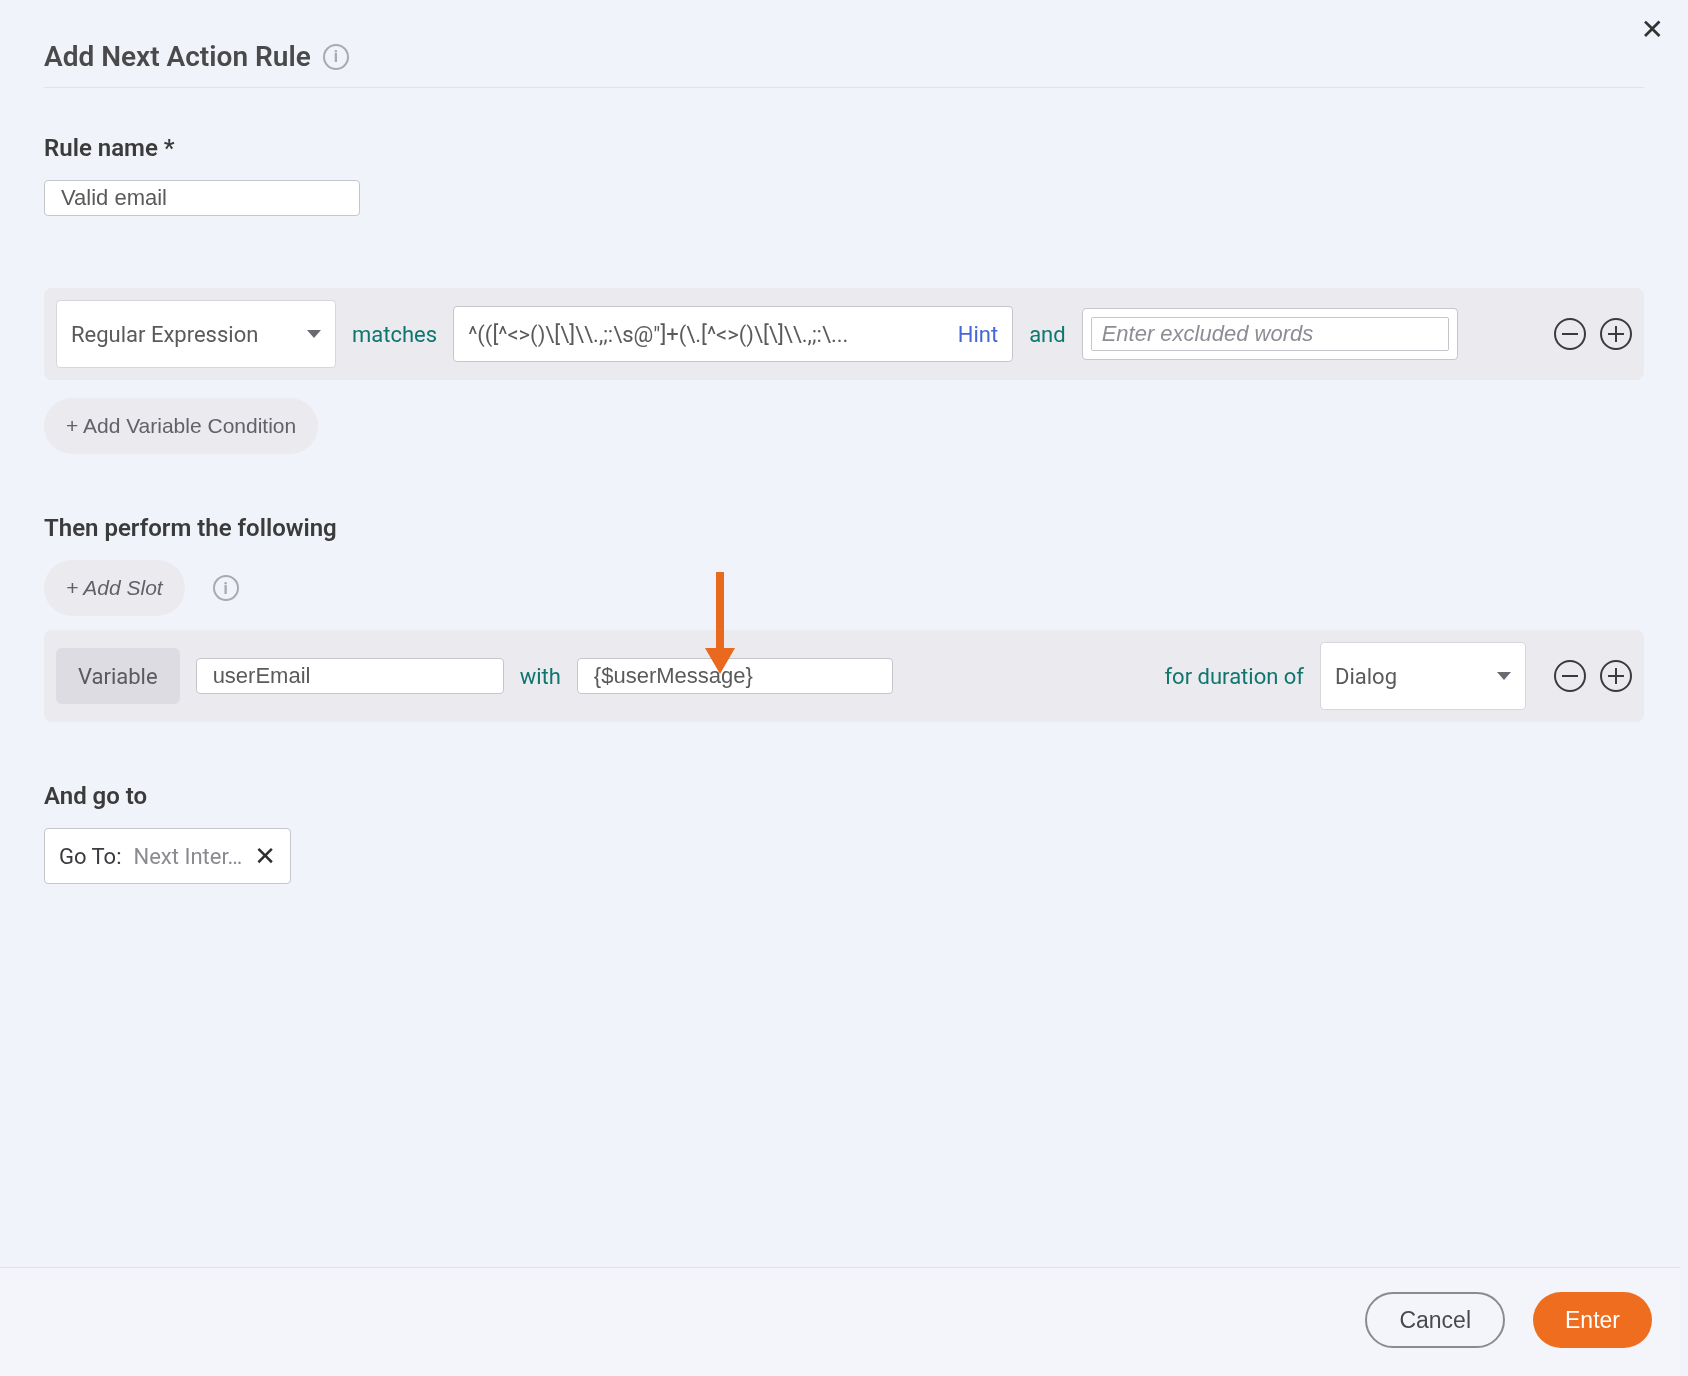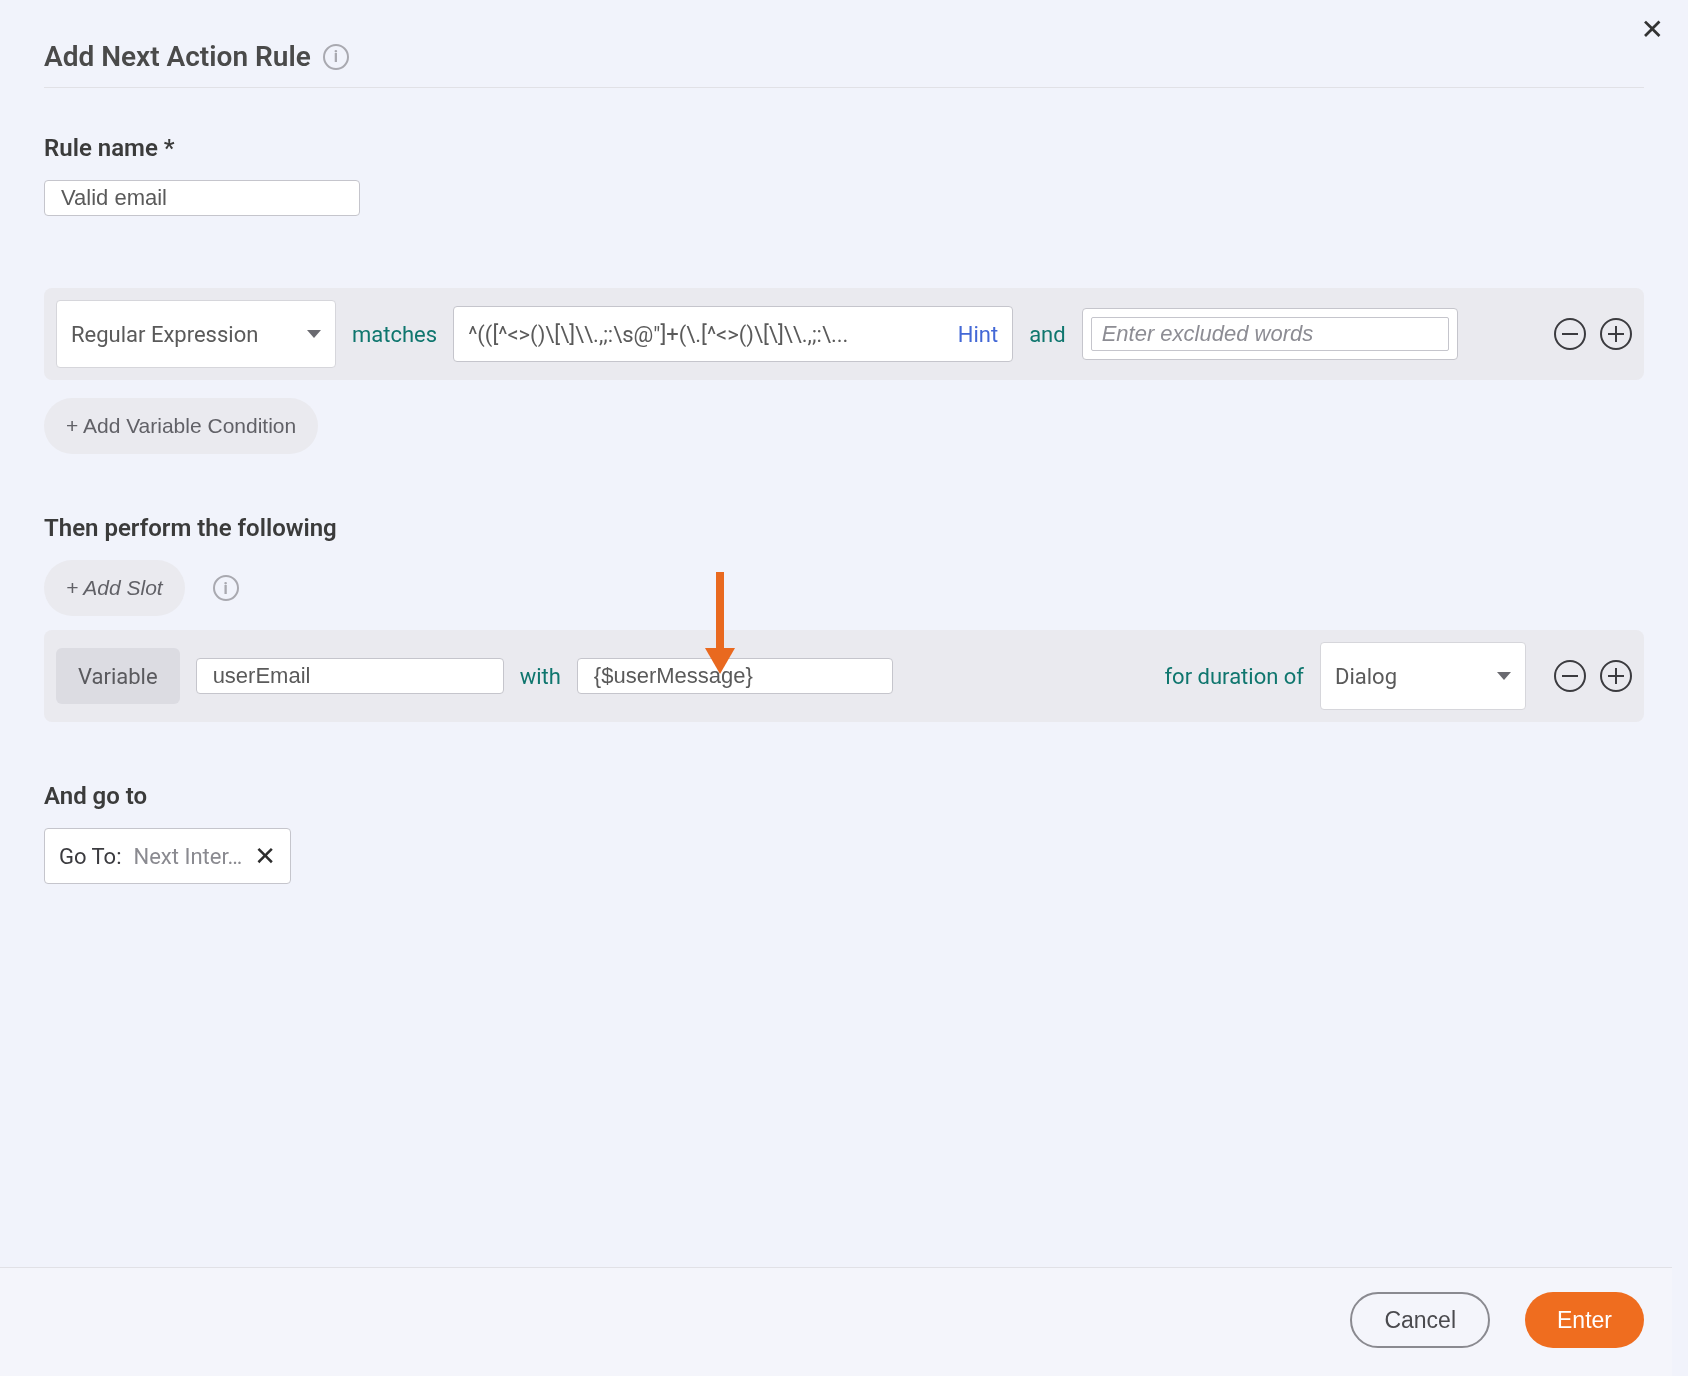--- a/index.html
+++ b/index.html
@@ -226,26 +226,26 @@
       font-size: 22px;
       color: #8a8a90;
       white-space: nowrap; overflow: hidden; text-overflow: ellipsis;
       max-width: 130px;
     }
     .goto-clear { font-size: 26px; color:#2e2e2e; cursor:pointer; margin-left:auto; }
 
     
     .footer {
       position: absolute;
-      left: 0; right: 16px; bottom: 0;
+      left: 0; right: 8px; bottom: 0;
       border-top: 1px solid #e1e1e6;
       padding: 24px 28px 28px 28px;
       display: flex;
       justify-content: flex-end;
-      gap: 35px;
+      gap: 28px;
       background: #f4f5fb;
     }
     .btn {
       height: 56px;
       padding: 0 32px;
       border-radius: 28px;
       font-size: 23px;
       font-weight: 500;
       cursor: pointer;
     }

